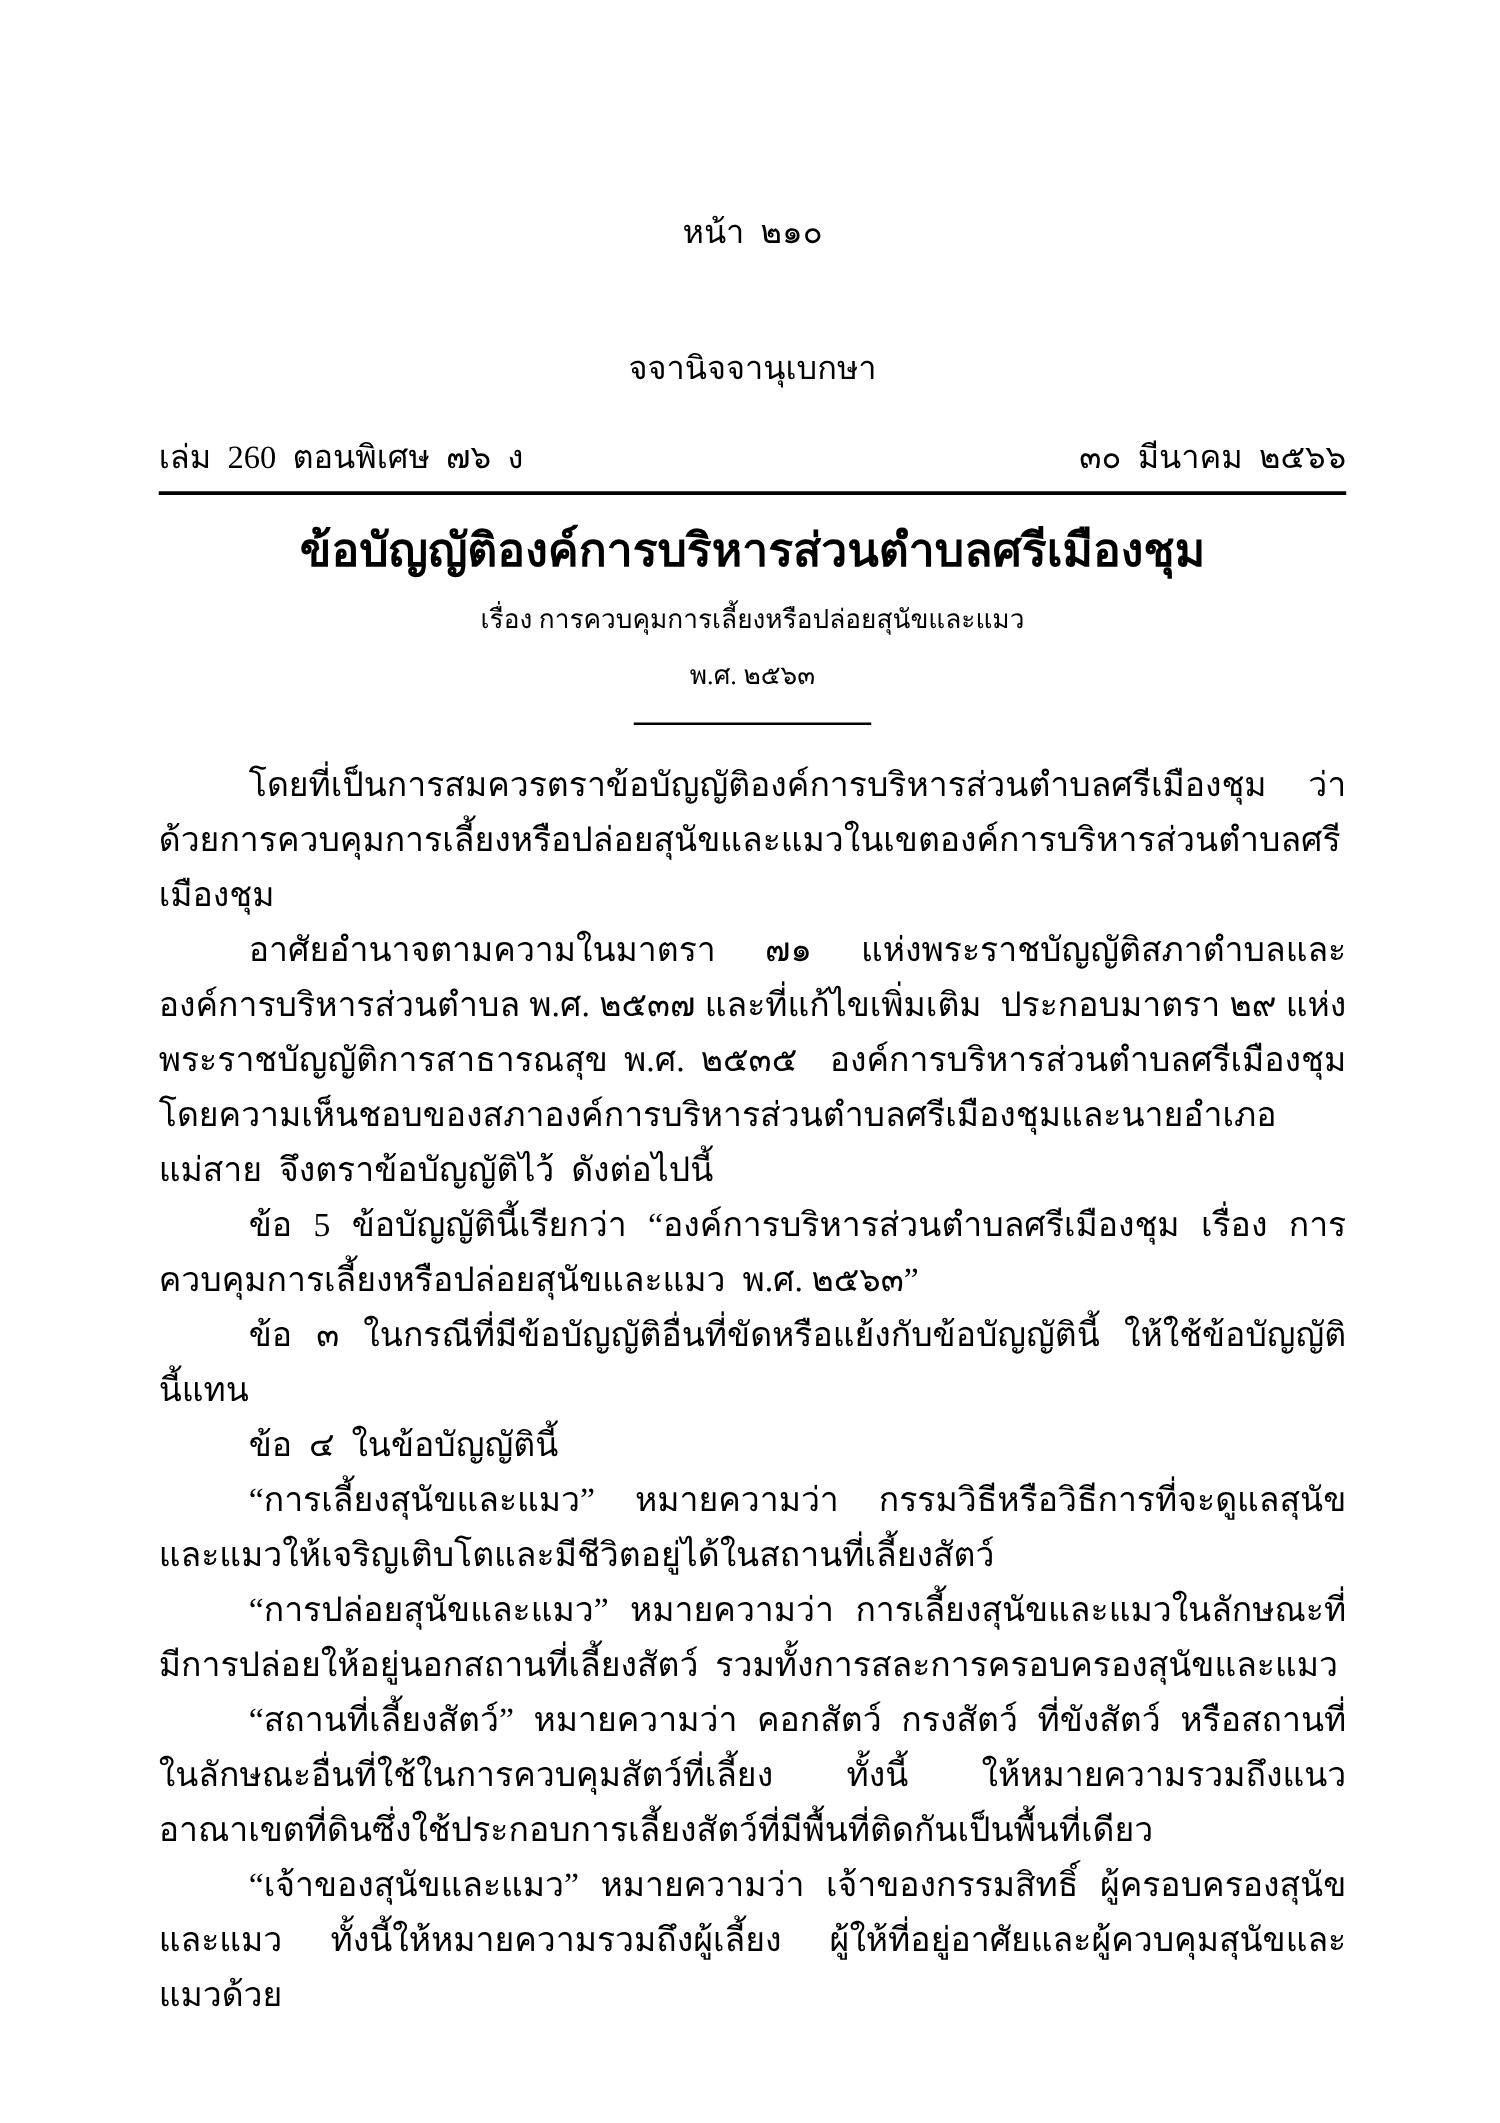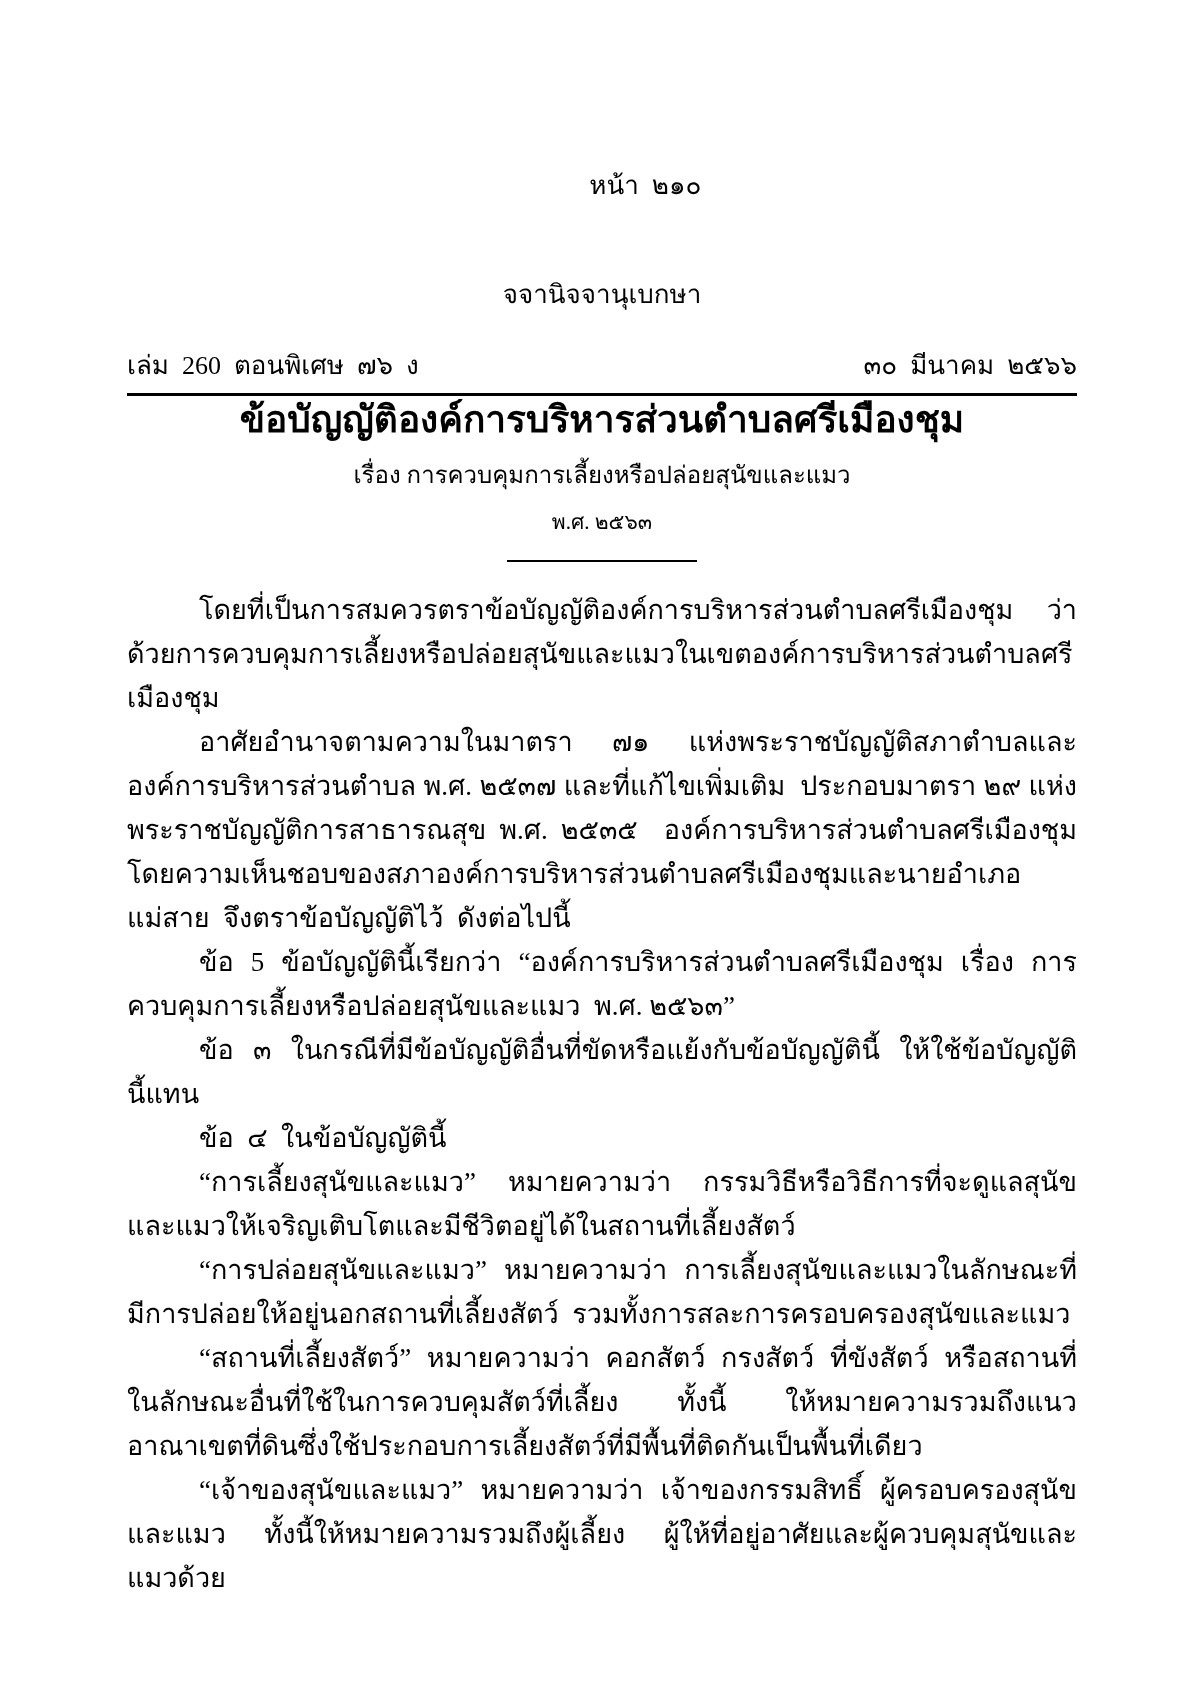--- a/index.html
+++ b/index.html
@@ -23,38 +23,39 @@
   .hdr {
     display: grid;
     grid-template-columns: 1fr auto 1fr;
     align-items: end;
     font-size: 26px;
     line-height: 1.35;
     white-space: pre-wrap;
   }
   .hdr-left  { text-align: left;  }
   .hdr-mid   { text-align: center; }
-  .hdr-mid .page-num { margin-bottom: 4px; text-align: right; }
+  .hdr-mid .page-num { margin-bottom: 4px; }
   .hdr-right { text-align: right; }
   .hdr-rule {
     border: none;
     border-top: 3px solid #000;
     margin: 10px 0 0 0;
   }
   
   .title-block {
     text-align: center;
+    margin-top: 22px;
   }
   .title-main {
     font-size: 37px;
     font-weight: 700;
     line-height: 1.3;
   }
   .title-sub {
-    font-size: 24px;
+    font-size: 21px;
     line-height: 1.3;
     margin-top: 16px;
   }
   .title-year {
     font-size: 21px;
     line-height: 1.3;
     margin-top: 18px;
   }
   .title-divider {
     width: 190px;

